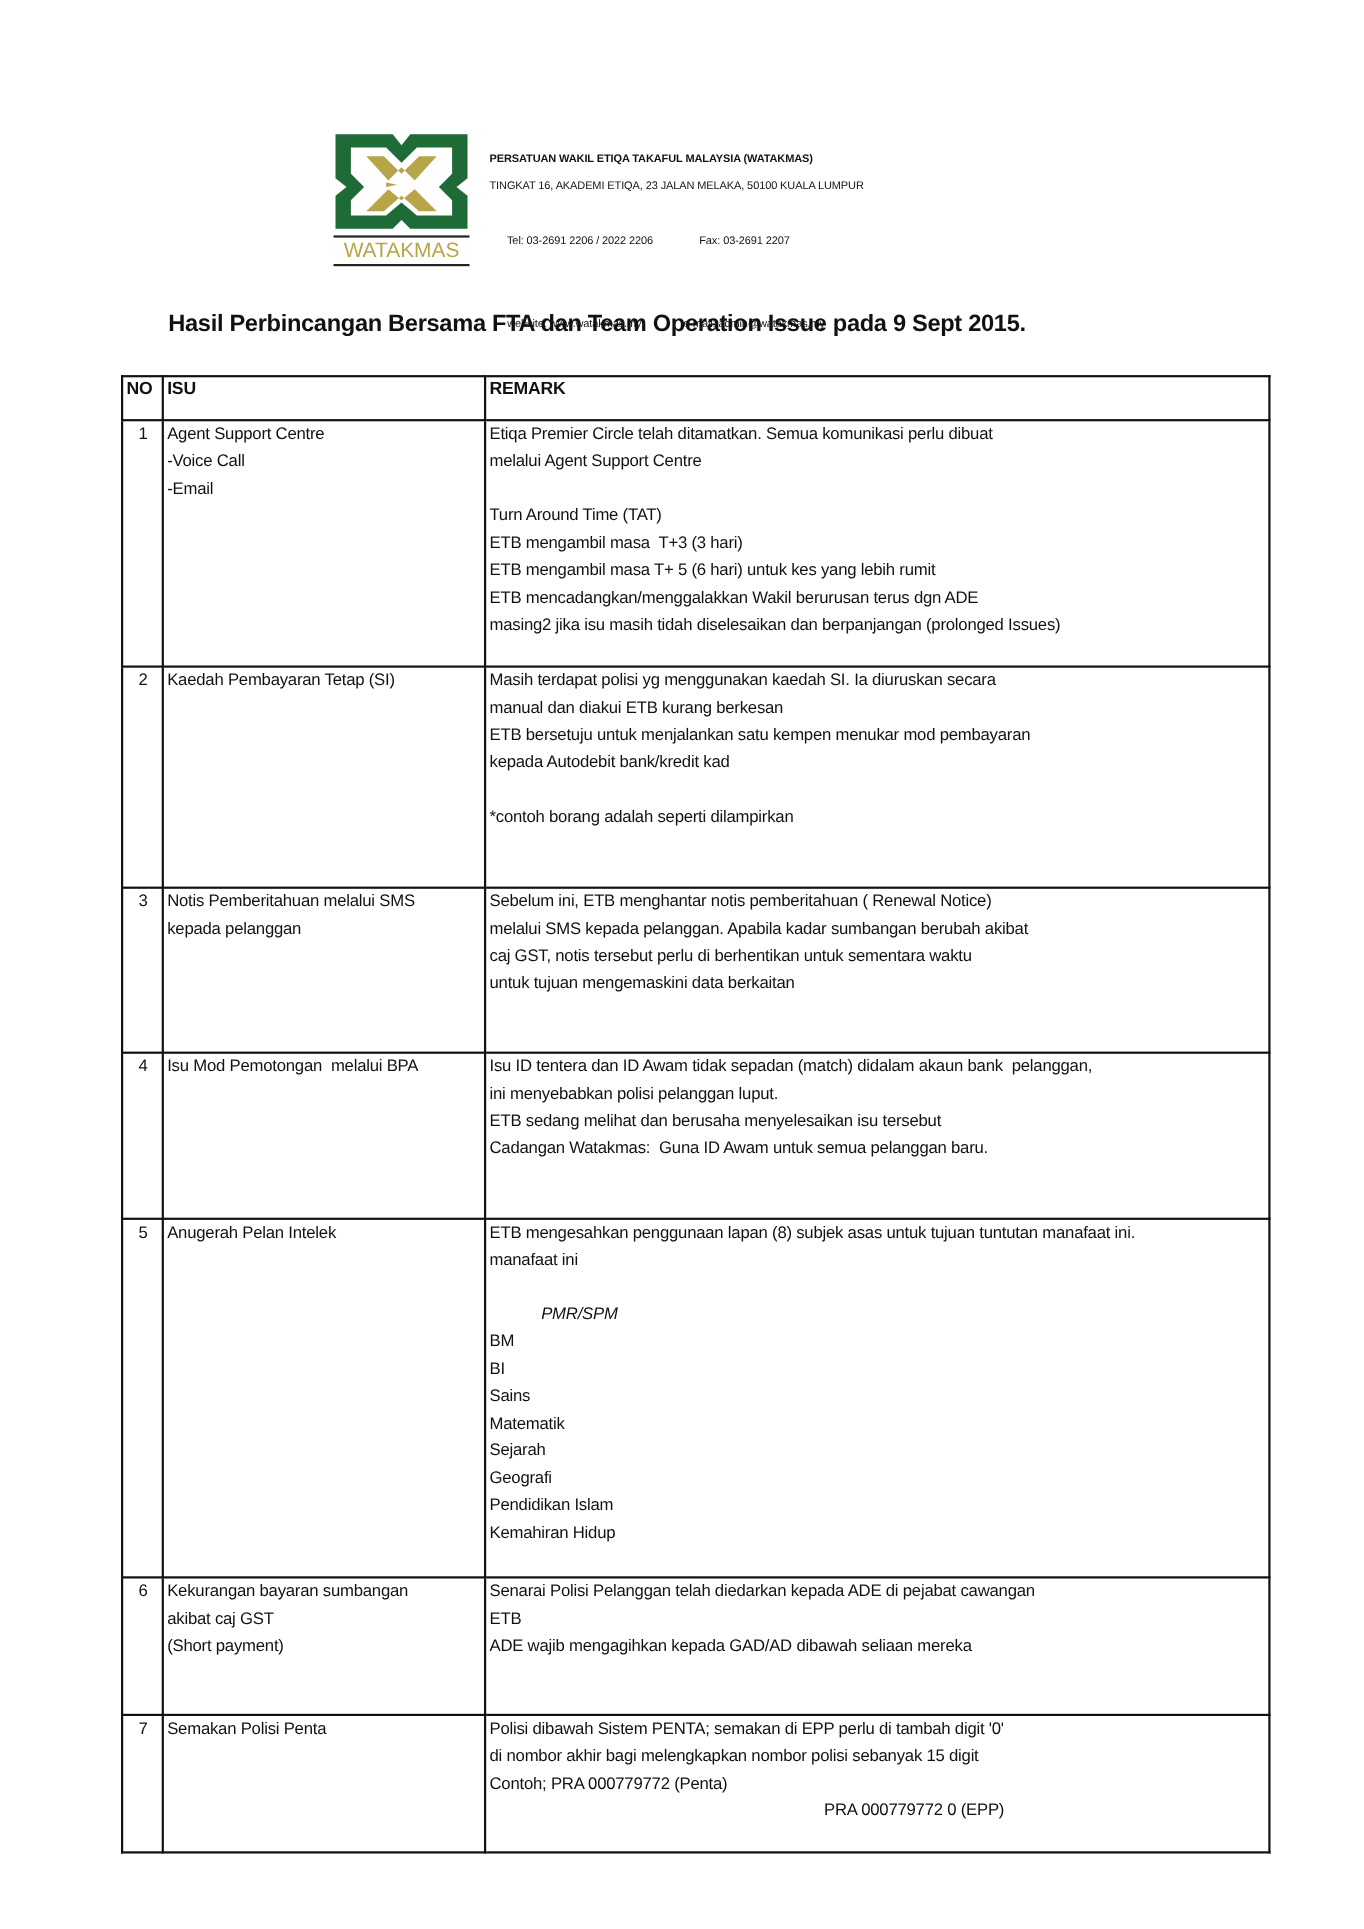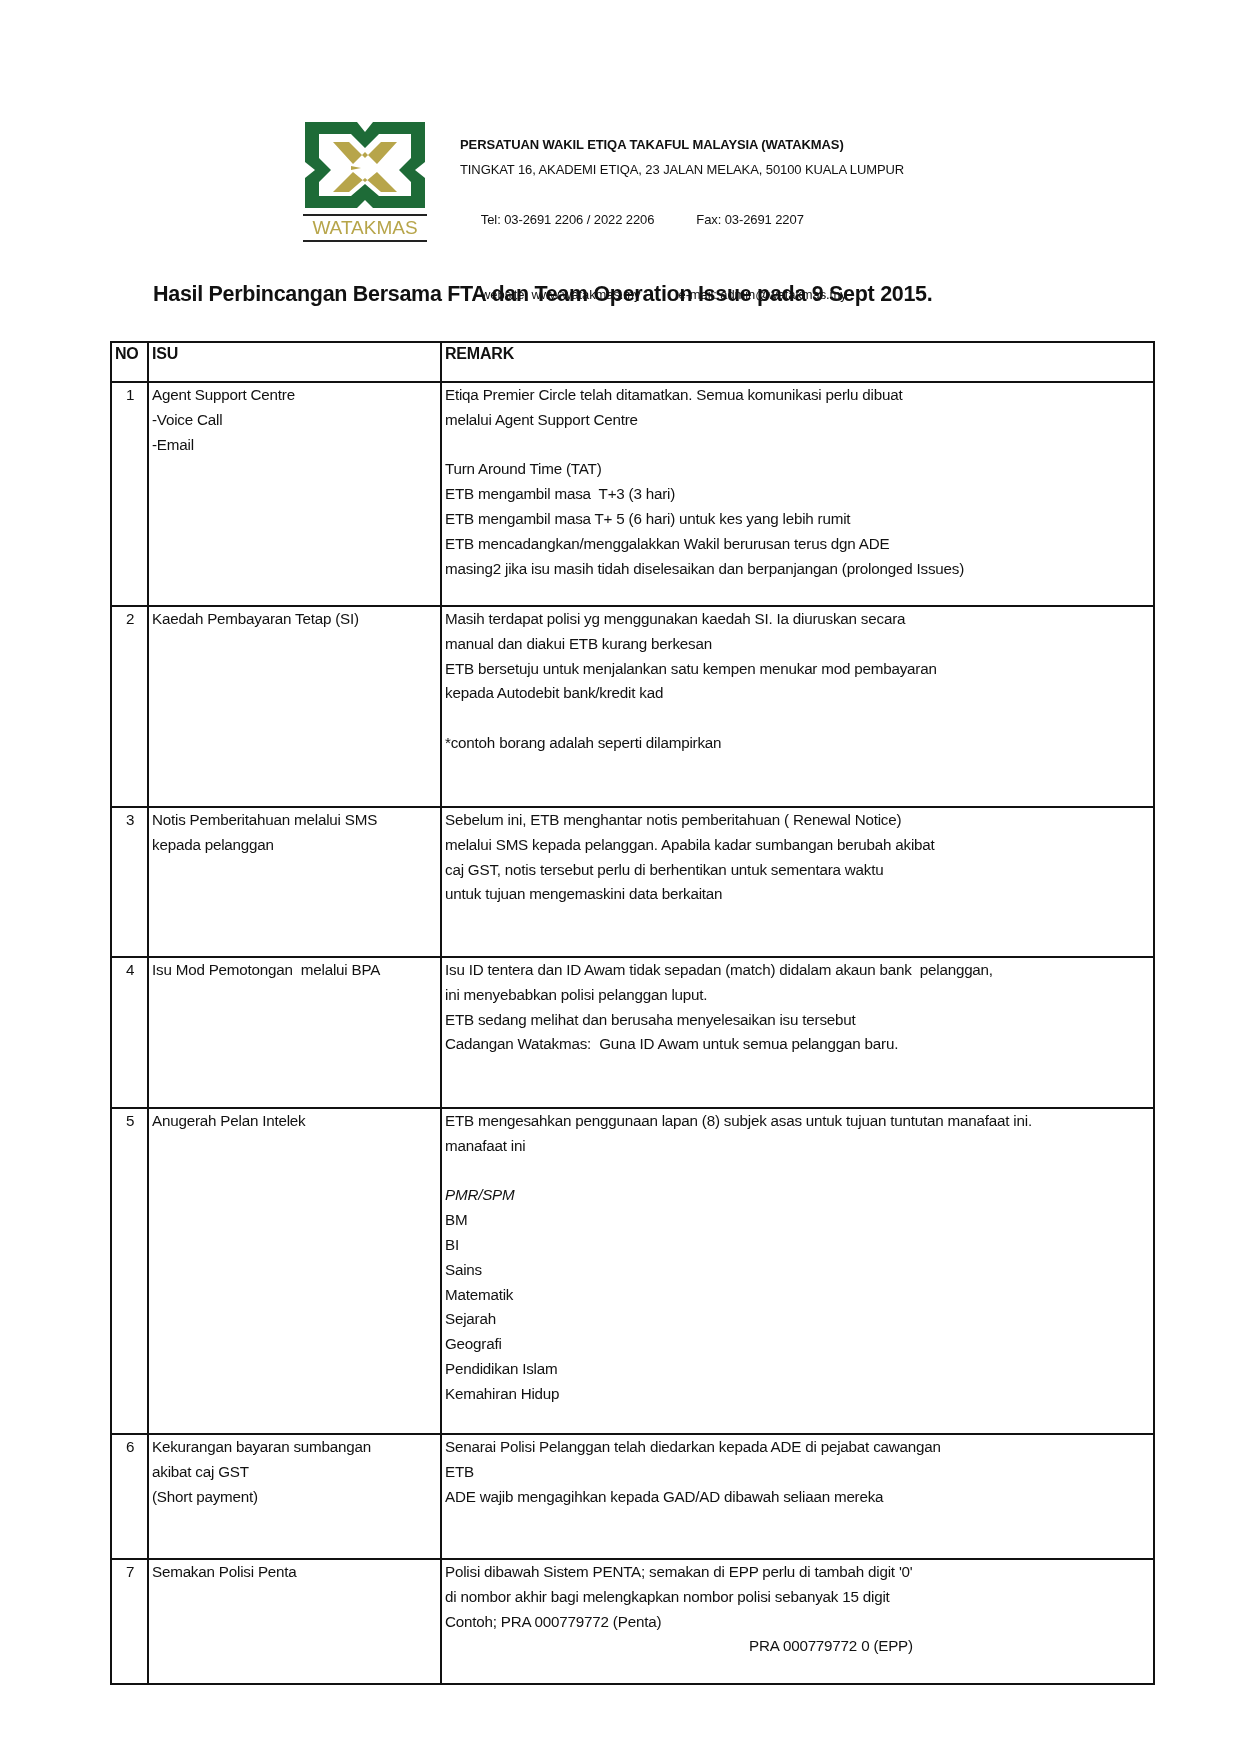--- a/index.html
+++ b/index.html
@@ -1,33 +1,33 @@
 <!DOCTYPE html>
 <html><head>
 <meta charset="utf-8">
 <style>
   html, body { margin: 0; padding: 0; background: #ffffff; }
   body { width: 1240px; height: 1754px; position: relative; overflow: hidden;
          font-family: "Liberation Sans", "DejaVu Sans", sans-serif; color: #111; }
   .letterhead { position: absolute; left: 303px; top: 118px; width: 900px; height: 130px; }
   .logo { position: absolute; left: 0; top: 2px; width: 124px; height: 124px; }
-  .org { position: absolute; left: 142px; top: 14px; font-size: 13px; line-height: 25px; letter-spacing: -0.1px; margin-left: 15px; }
+  .org { position: absolute; left: 142px; top: 14px; font-size: 10px; line-height: 25px; letter-spacing: -0.1px; }
   .org .name { font-weight: bold; }
   .org .row { white-space: pre; }
   .org .gap { display: inline-block; }
   .title { position: absolute; left: 153px; top: 279px; font-size: 21.5px; font-weight: bold; line-height: 31px; letter-spacing: -0.3px; }
   table.issues { position: absolute; left: 110px; top: 341px; width: 1043px; border-collapse: collapse; table-layout: fixed; }
   table.issues td, table.issues th { border: 2px solid #111; vertical-align: top; padding: 0 2px 16px 3px; font-size: 15.2px; line-height: 24.8px; letter-spacing: -0.2px; }
   table.issues th { font-weight: bold; height: 22px; line-height: 22px; text-align: left; font-size: 16px; }
   th.c-no { text-align: center; }
   th.c-isu { text-align: center; }
   td.c-no { text-align: center; padding-top: 2px; }
   td.c-isu, td.c-rem { padding-top: 2px; }
   .line { display: block; min-height: 24.8px; white-space: pre; }
-  .line.italic { font-style: italic; }
+  .line.italic { font-style: italic; margin-left: 47px; }
   .line.indent { padding-left: 66px; text-align: center; }
 </style>
 </head>
 <body>
 
 <div class="letterhead">
   <svg class="logo" viewBox="0 0 124 124">
     <g>
       <path d="M2 2 H54 L62 12 L70 2 H122 V42 L112 50 L122 58 V88 H70 L62 80 L54 88 H2 V58 L12 50 L2 42 Z" fill="#1e6b37"></path>
       <path d="M16 14 H48 L62 28 L76 14 H108 V38 L96 50 L108 62 V76 H76 L62 64 L48 76 H16 V62 L28 50 L16 38 Z" fill="#ffffff"></path>

